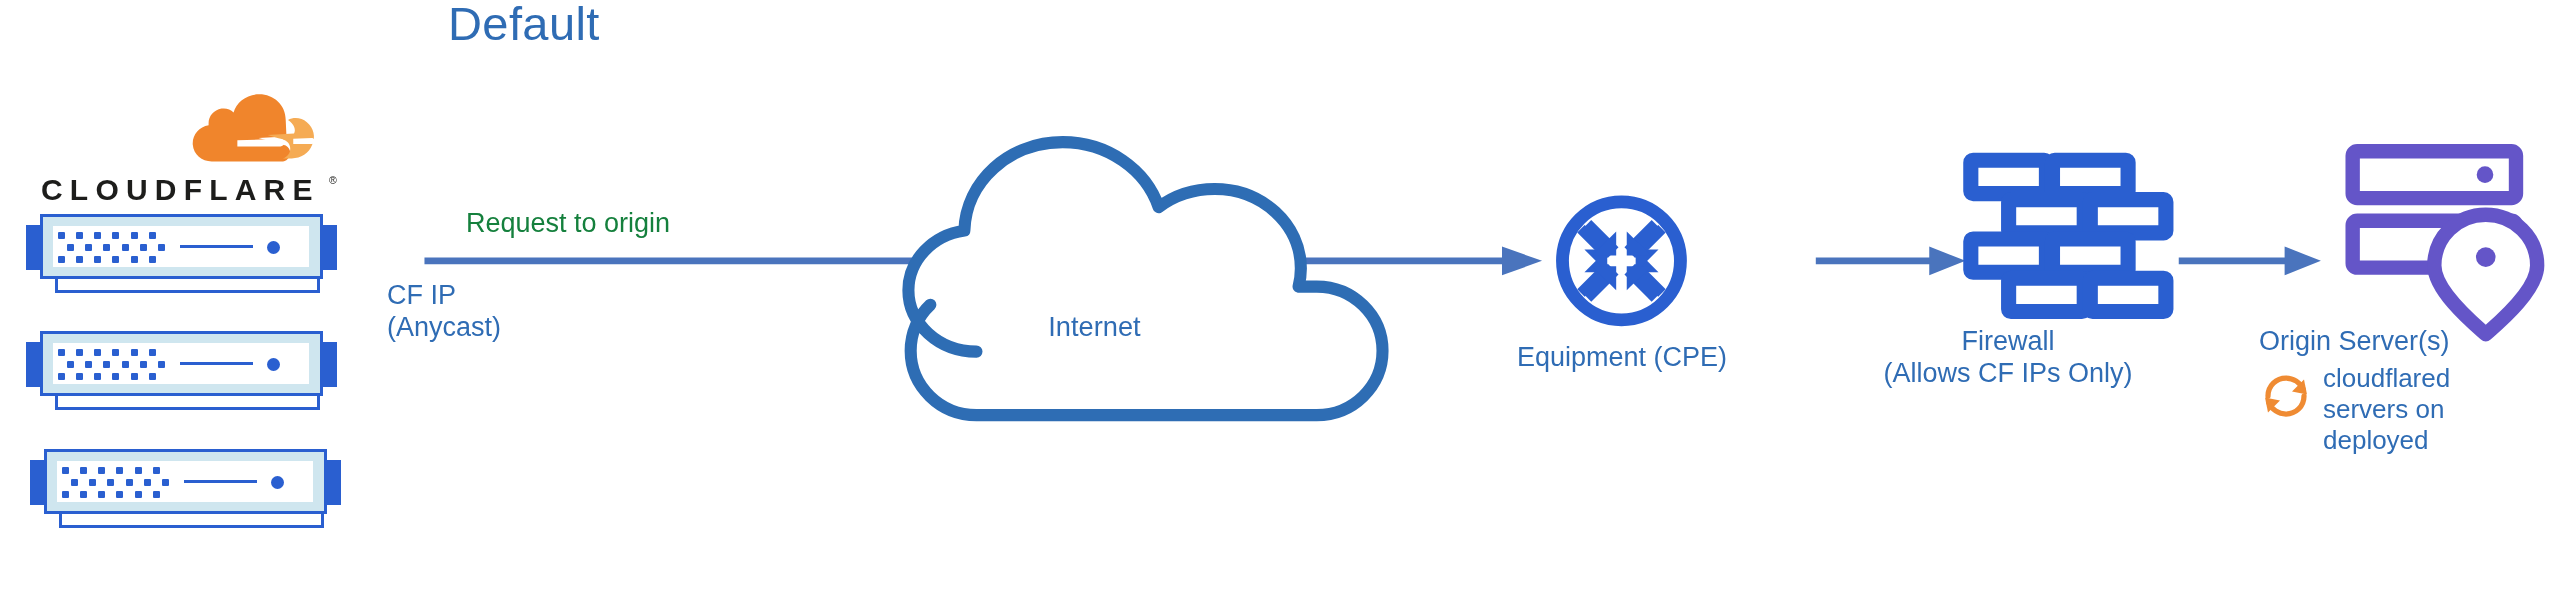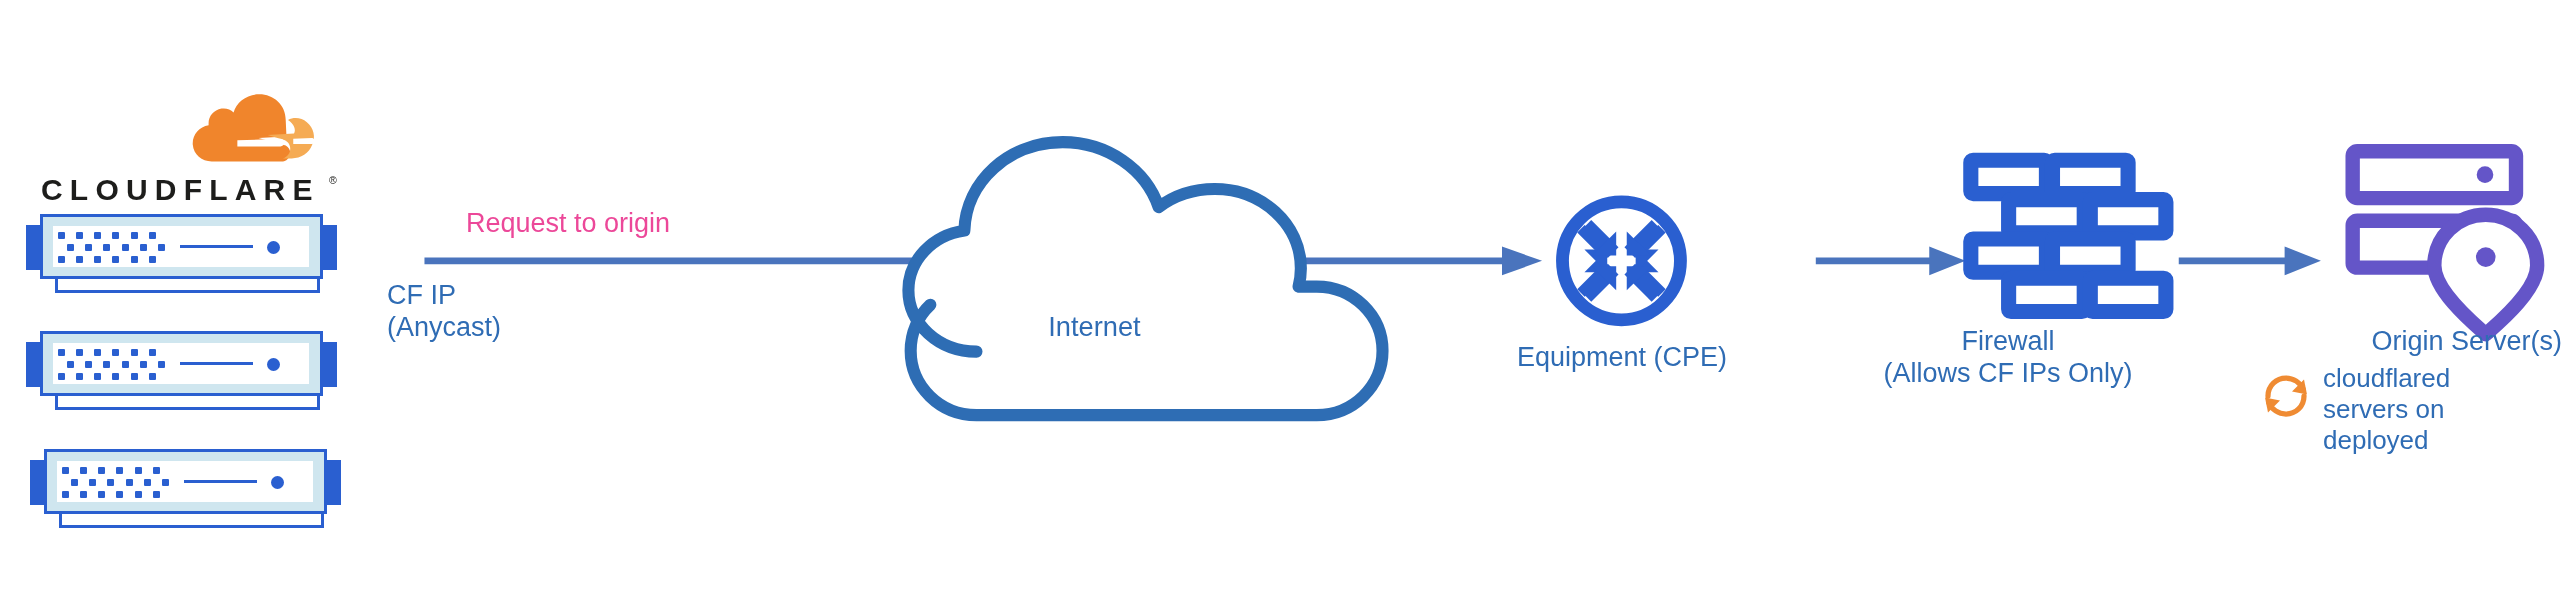--- a/index.html
+++ b/index.html
@@ -108,42 +108,42 @@
   }
 
   #server-1 { left: 23px; top: 214px; }
   #server-2 { left: 23px; top: 331px; }
   #server-3 { left: 27px; top: 449px; }
 
   
   #request-label {
     left: 466px; top: 208px;
     font-size: 27px;
-    color: #ec4899;
+    color: #15803d;
     white-space: nowrap;
   }
   #cf-ip-label {
     left: 387px; top: 280px;
     font-size: 27px;
     color: #2f6cb4;
     line-height: 1.18;
     white-space: nowrap;
   }
 
   
   .node-label {
     font-size: 27px;
     color: #2f6cb4;
     line-height: 1.2;
     text-align: center;
     white-space: nowrap;
   }
   #cpe-label    { left: 1463px; top: 341px; width: 318px; }
   #fw-label     { left: 1849px; top: 325px; width: 318px; }
-  #origin-label { left: 2259px; top: 325px; width: 303px; text-align: right; }
+  #origin-label { left: 2259px; top: 325px; width: 303px; text-align: left; }
 
   
   #cloudflared-note { left: 2259px; top: 363px; width: 303px; height: 136px; }
   #cloudflared-note .cfd-icon { position: absolute; left: 0px; top: 6px; }
   #cloudflared-note .cfd-text {
     position: absolute;
     left: 64px; top: 0px;
     font-size: 26px;
     color: #2f6cb4;
     line-height: 1.20;
@@ -151,20 +151,21 @@
   }
 
   
   #overlay { left: 0; top: 0; width: 2576px; height: 614px; pointer-events: none; }
 </style>
 </head>
 <body>
 
 <div id="canvas">
 
+  <div class="abs" id="diagram-title">Default</div>
 
   <div class="abs" id="cf-logo">
     <div class="cf-cloud">
       <svg width="136" height="76" viewBox="0 0 180 100" xmlns="http://www.w3.org/2000/svg">
         <path d="M128 38 C128 18 112 4 93 4 C77 4 63 14 59 28 C55 24 49 22 43 23 C32 25 25 34 26 45 C13 47 4 58 5 71 C6 84 17 93 30 93 L122 93 C129 93 134 88 134 82 C134 78 132 74 128 72 L92 62 L129 60 Z" fill="#f0852c"></path>
         <path d="M131 38 C139 34 149 35 156 41 C165 48 168 61 163 71 C159 82 148 89 136 89 L124 89 C130 87 134 82 134 76 C134 71 131 67 127 65 L104 58 L139 56 C142 51 139 43 131 38 Z" fill="#f5ab54"></path>
         <path d="M64 65 L121 63 C124 63 126 65 126 68 C126 71 124 73 121 73 L64 73 Z" fill="#ffffff"></path>
         <path d="M138 63 L163 62 C165 62 166 64 166 66 C166 68 165 70 163 70 L138 70 Z" fill="#ffffff"></path>
       </svg>
     </div>

